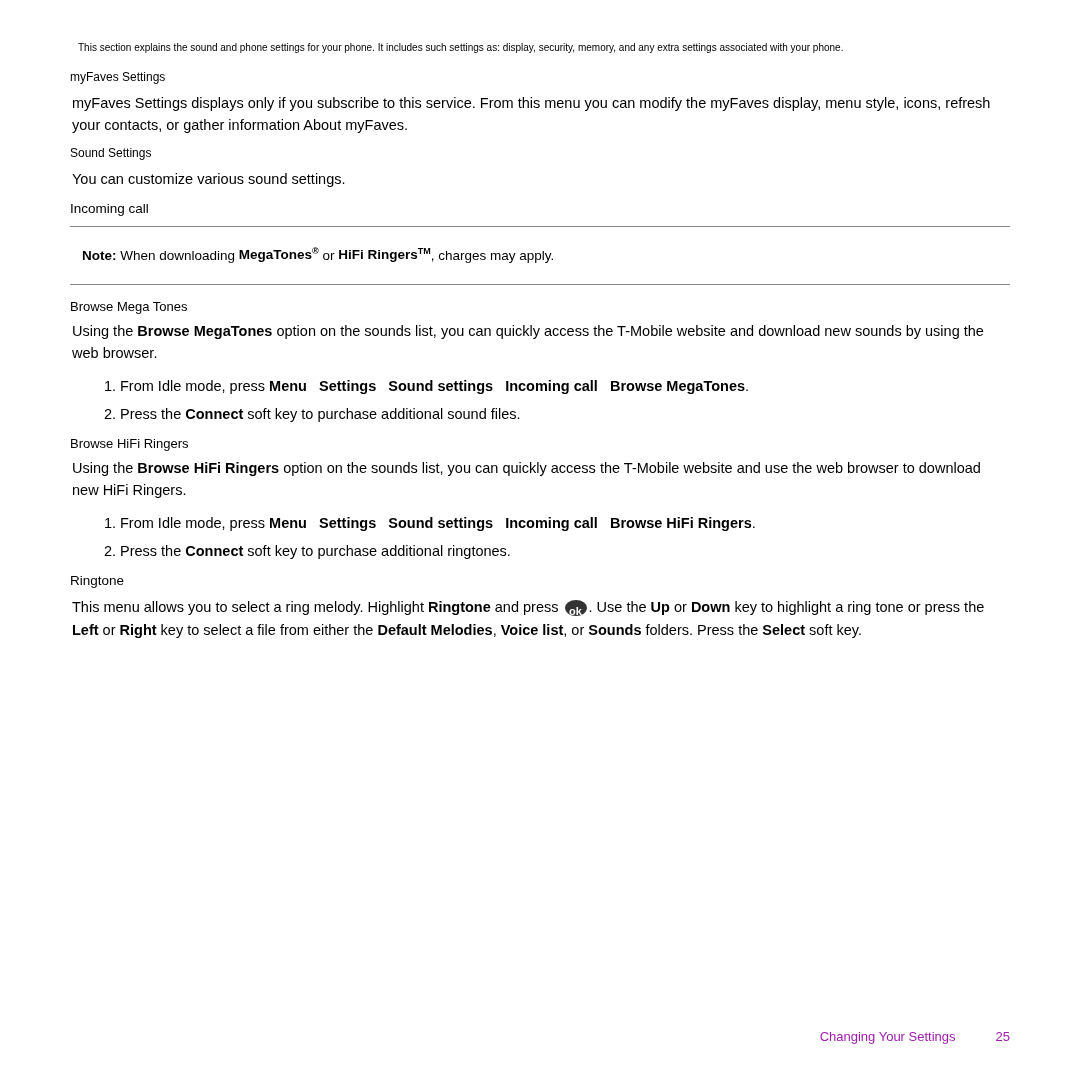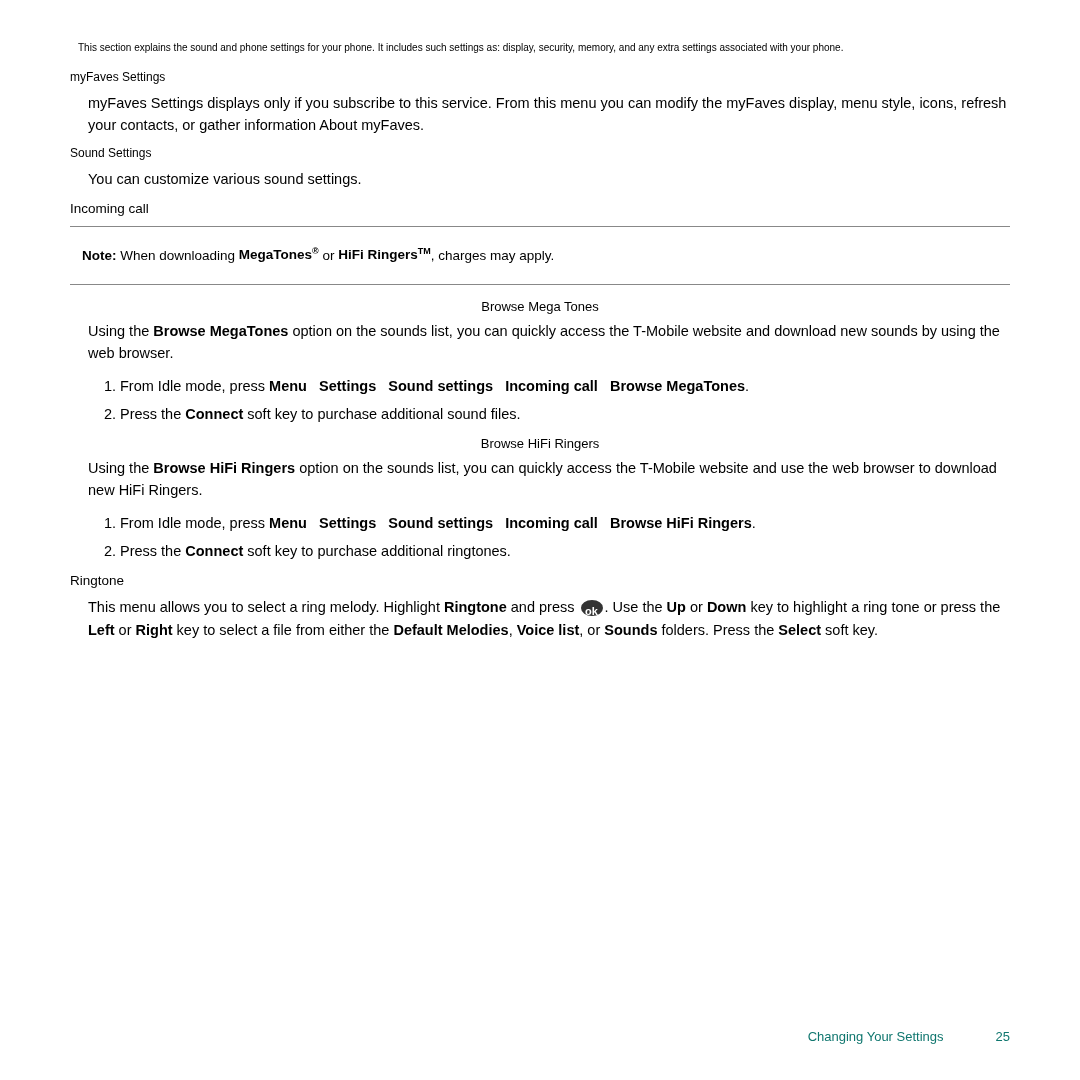--- a/index.html
+++ b/index.html
@@ -45,29 +45,28 @@
     .subsection-heading {
       font-size: 12px;
       font-weight: normal;
       margin-bottom: 8px;
       margin-top: 6px;
     }
 
     .body-text {
       font-size: 14.5px;
       line-height: 1.55;
-      margin-left: 18px;
+      margin-left: 2px;
       margin-bottom: 10px;
     }
 
     .small-heading {
       font-size: 13px;
       font-weight: normal;
       margin-bottom: 6px;
-      text-align: center;
     }
 
     .incoming-call-label {
       font-size: 13.5px;
       margin-bottom: 8px;
       margin-top: 6px;
     }
 
     .note-box {
       border-top: 1.5px solid #888;
@@ -112,23 +111,23 @@
       line-height: 22px;
       vertical-align: middle;
       margin: 0 2px;
     }
 
     .page-footer {
       position: absolute;
       bottom: 36px;
       right: 70px;
       font-size: 13px;
-      color: #0f766e;
+      color: #a21caf;
       display: flex;
-      gap: 52px;
+      gap: 40px;
       align-items: center;
     }
 
     sup {
       font-size: 9px;
       vertical-align: super;
     }
 
     .tm {
       font-size: 9px;

